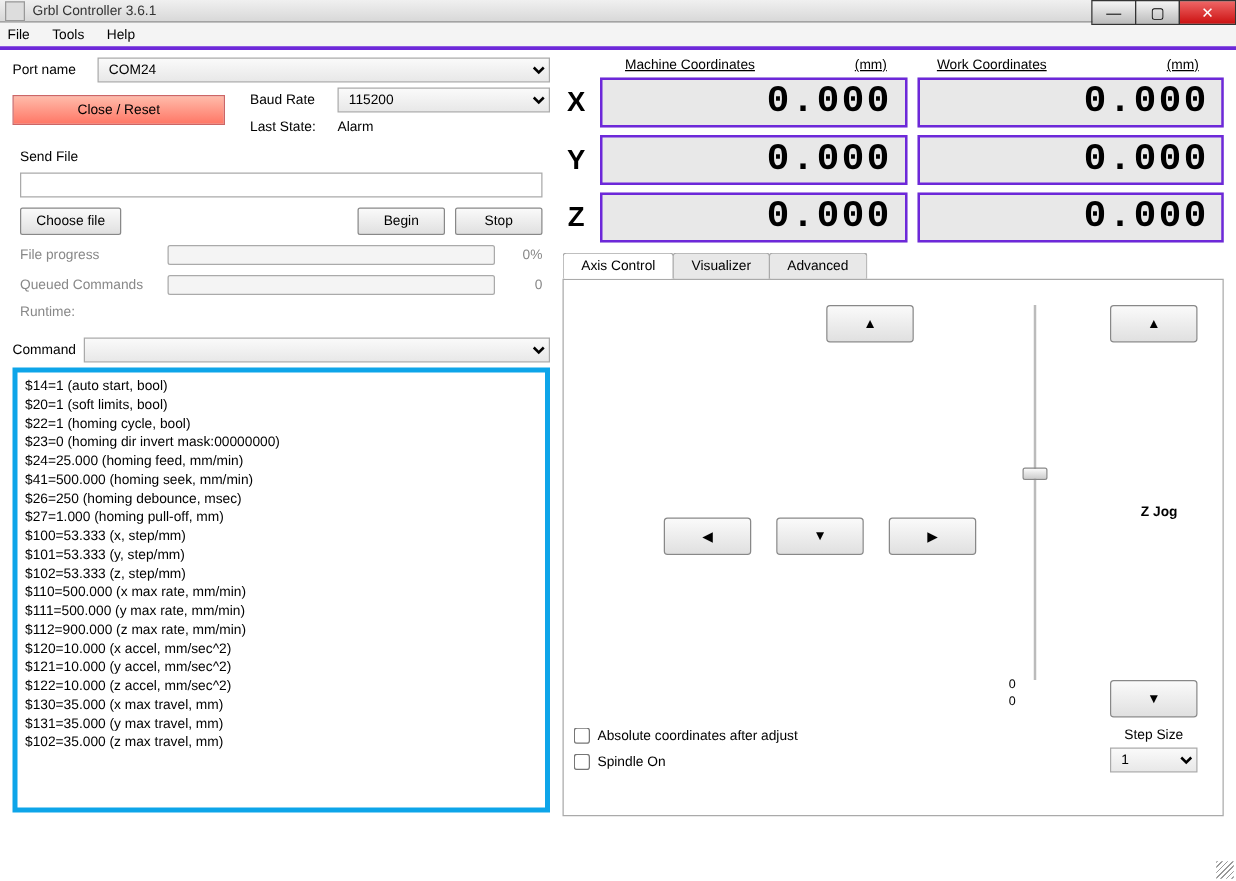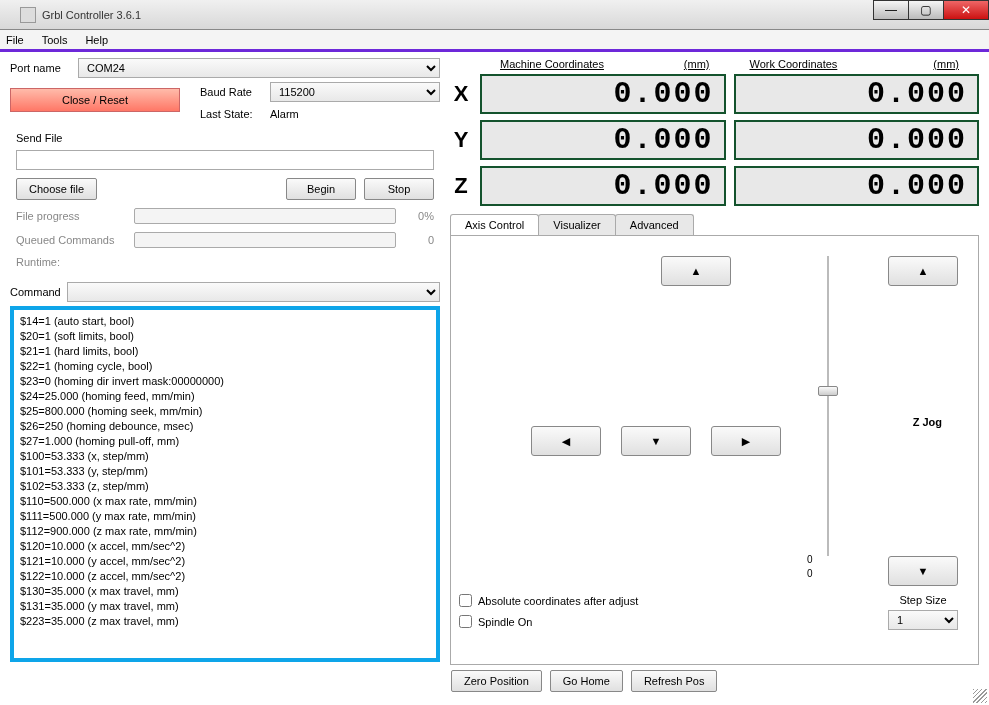--- a/index.html
+++ b/index.html
@@ -1,19 +1,19 @@
 <!DOCTYPE html>
 <html><head>
 <meta charset="utf-8">
 <style>
 * { box-sizing: border-box; margin: 0; padding: 0; font-family: Tahoma, Arial, sans-serif; font-size: 11px; }
 body { background: #fff; width: 989px; height: 705px; overflow: hidden; }
 
 
-.titlebar { height: 30px; background: linear-gradient(#f0f0f0, #d8d8d8); border-bottom: 1px solid #888; display: flex; align-items: center; padding: 0 20px; position: relative; }
+.titlebar { height: 18px; background: linear-gradient(#f0f0f0, #d8d8d8); border-bottom: 1px solid #888; display: flex; align-items: center; padding: 0 4px; position: relative; }
 .titlebar .icon { width: 16px; height: 16px; background: #ddd; margin-right: 6px; border: 1px solid #999; }
 .titlebar .title { color: #333; }
 .winbtns { position: absolute; right: 0; top: 0; display: flex; }
 .winbtn { width: 36px; height: 20px; border: 1px solid #333; display: flex; align-items: center; justify-content: center; font-size: 12px; margin-left: -1px; }
 .winbtn.min, .winbtn.max { background: linear-gradient(#f5f5f5,#bbb); }
 .winbtn.close { background: linear-gradient(#e66,#c11); color: #fff; width: 46px; }
 
 
 .menubar { height: 22px; background: #f4f4f4; border-bottom: 3px solid #6d28d9; display: flex; align-items: center; padding: 0 6px; gap: 18px; }
 .menubar span { cursor: default; }
@@ -52,21 +52,21 @@
 .console { border: 4px solid #0ea5e9; height: 356px; overflow-y: scroll; padding: 4px 6px; line-height: 15px; }
 .console div { white-space: nowrap; }
 
 
 .coord-header { display: flex; margin-bottom: 4px; text-decoration: underline; }
 .coord-header .spacer { width: 30px; }
 .coord-header .hdr { flex: 1; display: flex; justify-content: space-between; padding: 0 20px; }
 
 .coord-row { display: flex; align-items: center; margin-bottom: 6px; gap: 8px; }
 .coord-row .axis { width: 22px; font-size: 22px; font-weight: bold; text-align: center; }
-.lcd { flex: 1; height: 40px; border: 2px solid #14532d; background: #e8e8e8; display: flex; align-items: center; justify-content: flex-end; padding-right: 10px; font-family: 'Courier New', monospace; font-size: 30px; font-weight: bold; letter-spacing: 2px; }
+.lcd { flex: 1; height: 40px; border: 2px solid #6d28d9; background: #e8e8e8; display: flex; align-items: center; justify-content: flex-end; padding-right: 10px; font-family: 'Courier New', monospace; font-size: 30px; font-weight: bold; letter-spacing: 2px; }
 
 
 .tabs { display: flex; margin-top: 8px; }
 .tab { border: 1px solid #aaa; border-bottom: none; padding: 4px 14px; background: #e8e8e8; margin-right: -1px; border-radius: 3px 3px 0 0; cursor: default; }
 .tab.active { background: #fff; position: relative; z-index: 2; }
 .tab-body { border: 1px solid #aaa; height: 430px; position: relative; padding: 10px; }
 
 
 .axis-grid { position: absolute; left: 40px; top: 20px; width: 320px; }
 .jog-btn { width: 70px; height: 30px; background: linear-gradient(#fafafa,#e0e0e0); border: 1px solid #888; border-radius: 3px; display: flex; align-items: center; justify-content: center; font-size: 16px; }
@@ -163,39 +163,38 @@
     </div>
 
     <div class="cmd-row">
       <span>Command</span>
       <select class="cmd-input"><option></option></select>
     </div>
 
     <div class="console" id="console">
         <div>$14=1 (auto start, bool)</div>
         <div>$20=1 (soft limits, bool)</div>
-        <div>$21=1 (hard limits, bool)</div>
         <div>$22=1 (homing cycle, bool)</div>
         <div>$23=0 (homing dir invert mask:00000000)</div>
         <div>$24=25.000 (homing feed, mm/min)</div>
-        <div>$25=800.000 (homing seek, mm/min)</div>
+        <div>$41=500.000 (homing seek, mm/min)</div>
         <div>$26=250 (homing debounce, msec)</div>
         <div>$27=1.000 (homing pull-off, mm)</div>
         <div>$100=53.333 (x, step/mm)</div>
         <div>$101=53.333 (y, step/mm)</div>
         <div>$102=53.333 (z, step/mm)</div>
         <div>$110=500.000 (x max rate, mm/min)</div>
         <div>$111=500.000 (y max rate, mm/min)</div>
         <div>$112=900.000 (z max rate, mm/min)</div>
         <div>$120=10.000 (x accel, mm/sec^2)</div>
         <div>$121=10.000 (y accel, mm/sec^2)</div>
         <div>$122=10.000 (z accel, mm/sec^2)</div>
         <div>$130=35.000 (x max travel, mm)</div>
         <div>$131=35.000 (y max travel, mm)</div>
-        <div>$223=35.000 (z max travel, mm)</div>
+        <div>$102=35.000 (z max travel, mm)</div>
       </div>
   </div>
 
   <div class="rightcol">
     <div class="coord-header">
       <span class="spacer"></span>
       <div class="hdr">
         <span>Machine Coordinates</span>
         <span>(mm)</span>
       </div>
@@ -268,22 +267,17 @@
         </label>
       </div>
 
       <div class="step-size">
         <div>Step Size</div>
         <select>
           <option>1</option>
         </select>
       </div>
 
-      <div class="bottom-btns">
-        <button class="btn">Zero Position</button>
-        <button class="btn">Go Home</button>
-        <button class="btn">Refresh Pos</button>
-      </div>
     </div>
   </div>
 </div>
 
 <div class="resize-grip"></div>
 
 </body></html>

